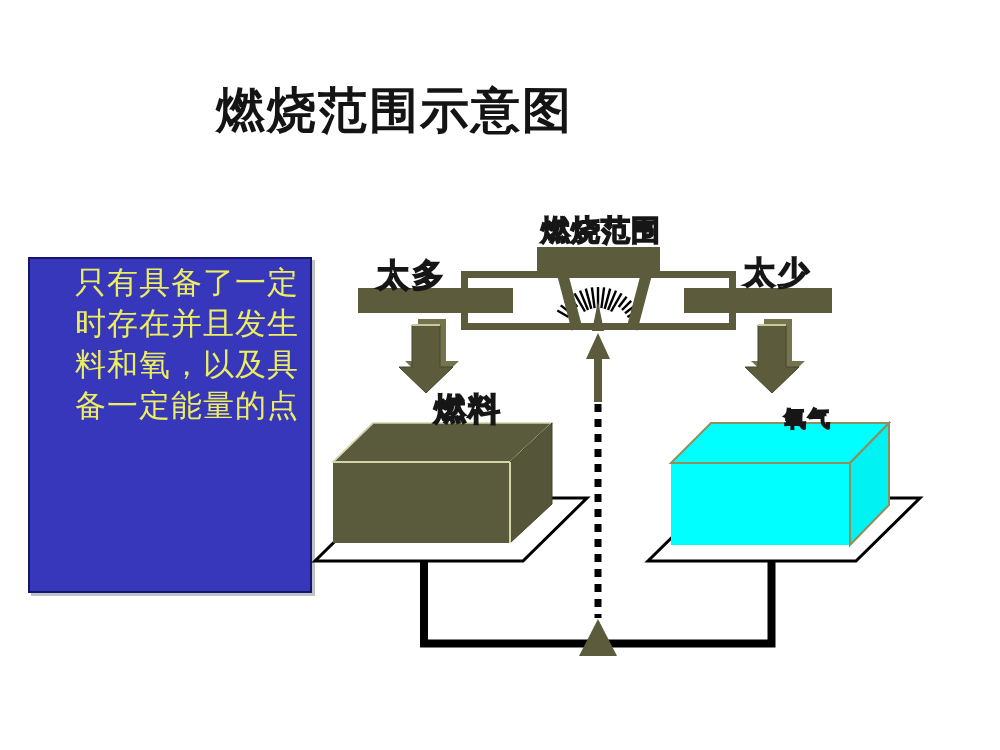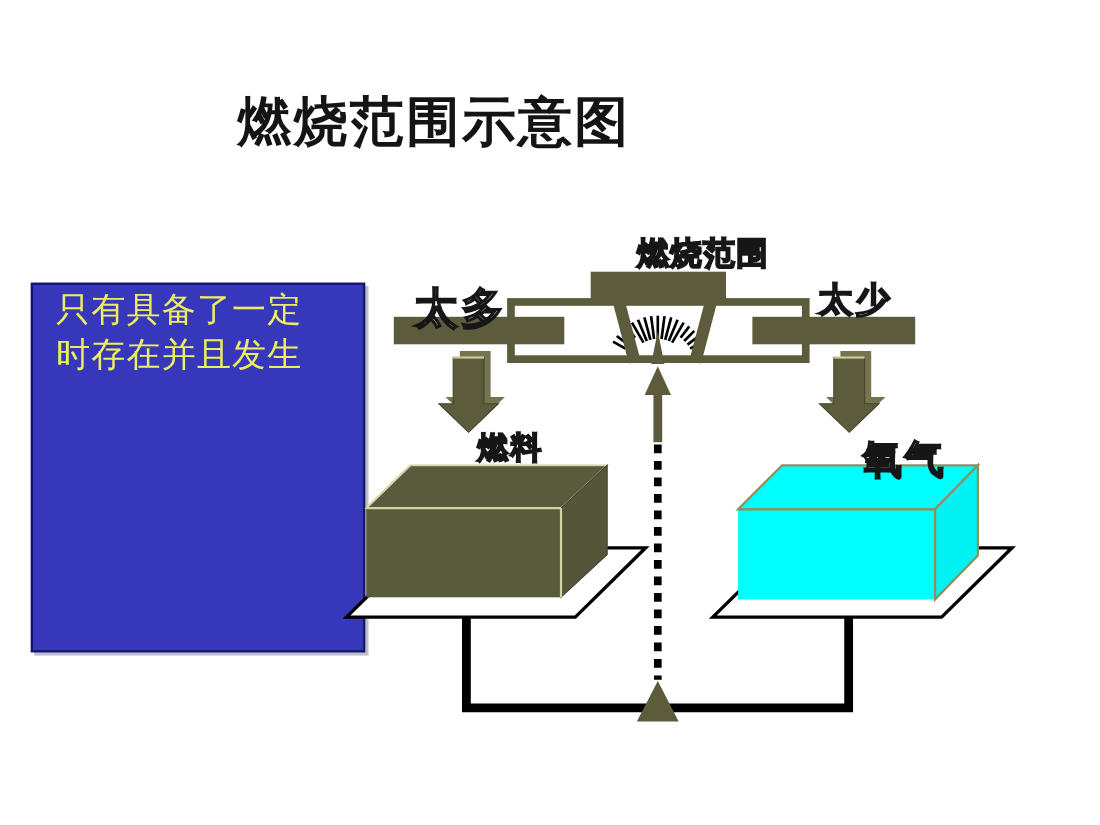--- a/index.html
+++ b/index.html
@@ -9,52 +9,55 @@
   }
   .slide-title{
     position:absolute;left:216px;top:78px;width:420px;
     font-size:49px;font-weight:bold;color:#141414;letter-spacing:2px;
     font-family:Liberation Sans, sans-serif;white-space:nowrap;
   }
   .info-box{
     position:absolute;left:28px;top:257px;width:258px;height:326px;
     background:#3737BB;border:2px solid #15156a;
     box-shadow:3px 3px 0 rgba(140,140,155,.55);
-    padding:3px 21px;color:#EDED60;
+    padding:3px 11px;color:#EDED60;
     font-family:"DejaVu Serif", serif;
+    text-align:right;
   }
   .info-line{
     font-size:31px;line-height:41px;white-space:nowrap;letter-spacing:1px;
   }
   .diagram{position:absolute;left:0;top:0;width:1000px;height:750px;}
   .diagram svg{position:absolute;left:0;top:0;}
   .outline-label{
     position:absolute;white-space:nowrap;
     color:#ffffff;-webkit-text-stroke:1.6px #161616;
     font-weight:bold;font-family:"DejaVu Sans", sans-serif;
   }
   @supports not (-webkit-text-stroke: 1px #000){
     .outline-label{color:#1c1c1c;}
   }
-  .lbl-range{left:541px;top:211px;font-size:29px;letter-spacing:1px;margin-left:38px;}
-  .lbl-toomuch{left:377px;top:254px;font-size:39px;letter-spacing:3px;}
+  .lbl-range{left:541px;top:211px;font-size:29px;letter-spacing:1px;}
+  .lbl-toomuch{left:377px;top:254px;font-size:32px;letter-spacing:3px;}
   .lbl-toolittle{left:744px;top:252px;font-size:31px;letter-spacing:3px;}
-  .lbl-fuel{left:434px;top:388px;font-size:28px;letter-spacing:2px;}
-  .lbl-oxygen{left:784px;top:394px;font-size:36px;letter-spacing:2px;text-align:right;}
+  .lbl-fuel{left:434px;top:388px;font-size:32px;letter-spacing:2px;}
+  .lbl-oxygen{left:784px;top:404px;font-size:22px;letter-spacing:2px;text-align:right;}
 </style>
 </head>
 <body>
 
 <div class="slide">
 
   <div class="slide-title">燃烧范围示意图</div>
 
   <div class="info-box">
     <div class="info-line">只有具备了一定</div>
     <div class="info-line">时存在并且发生</div>
+    <div class="info-line">料和氧，以及具</div>
+    <div class="info-line">备一定能量的点</div>
   </div>
 
   <div class="diagram">
     <svg width="1000" height="750" viewBox="0 0 1000 750">
 
       <polygon points="315,561 523,561 587,498 379,498" fill="#ffffff" stroke="#000000" stroke-width="3"></polygon>
       <polygon points="648,561 856,561 920,498 712,498" fill="#ffffff" stroke="#000000" stroke-width="3"></polygon>
 
       <polyline points="424,561 424,643.5 771.5,643.5 771.5,561" fill="none" stroke="#000000" stroke-width="8"></polyline>
 

